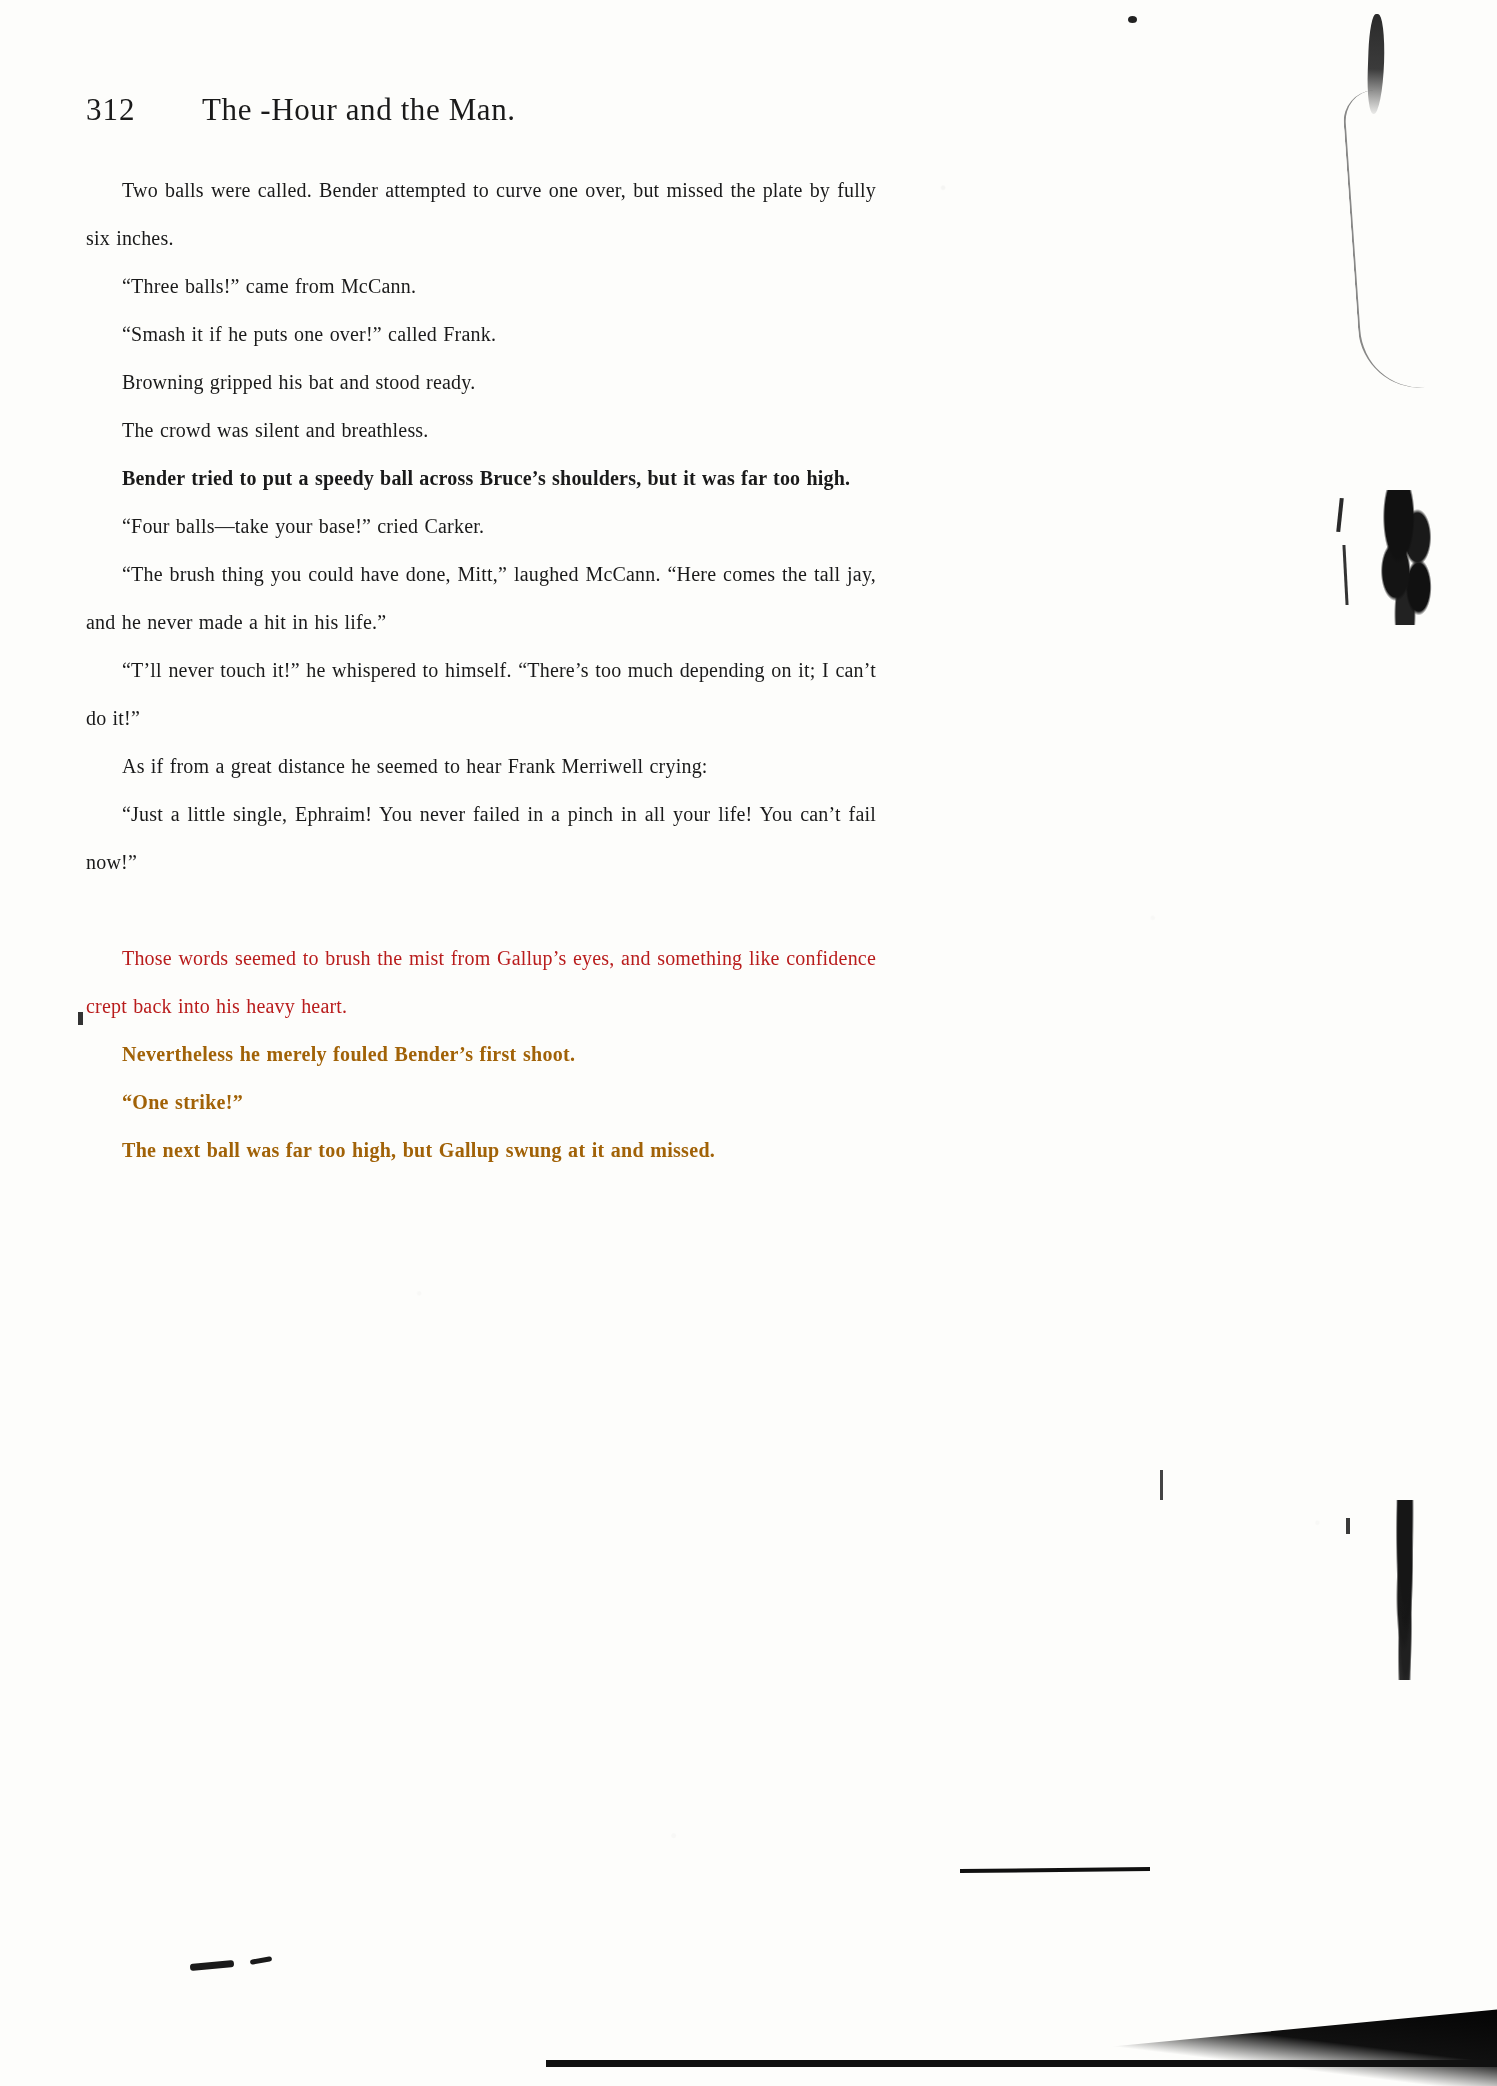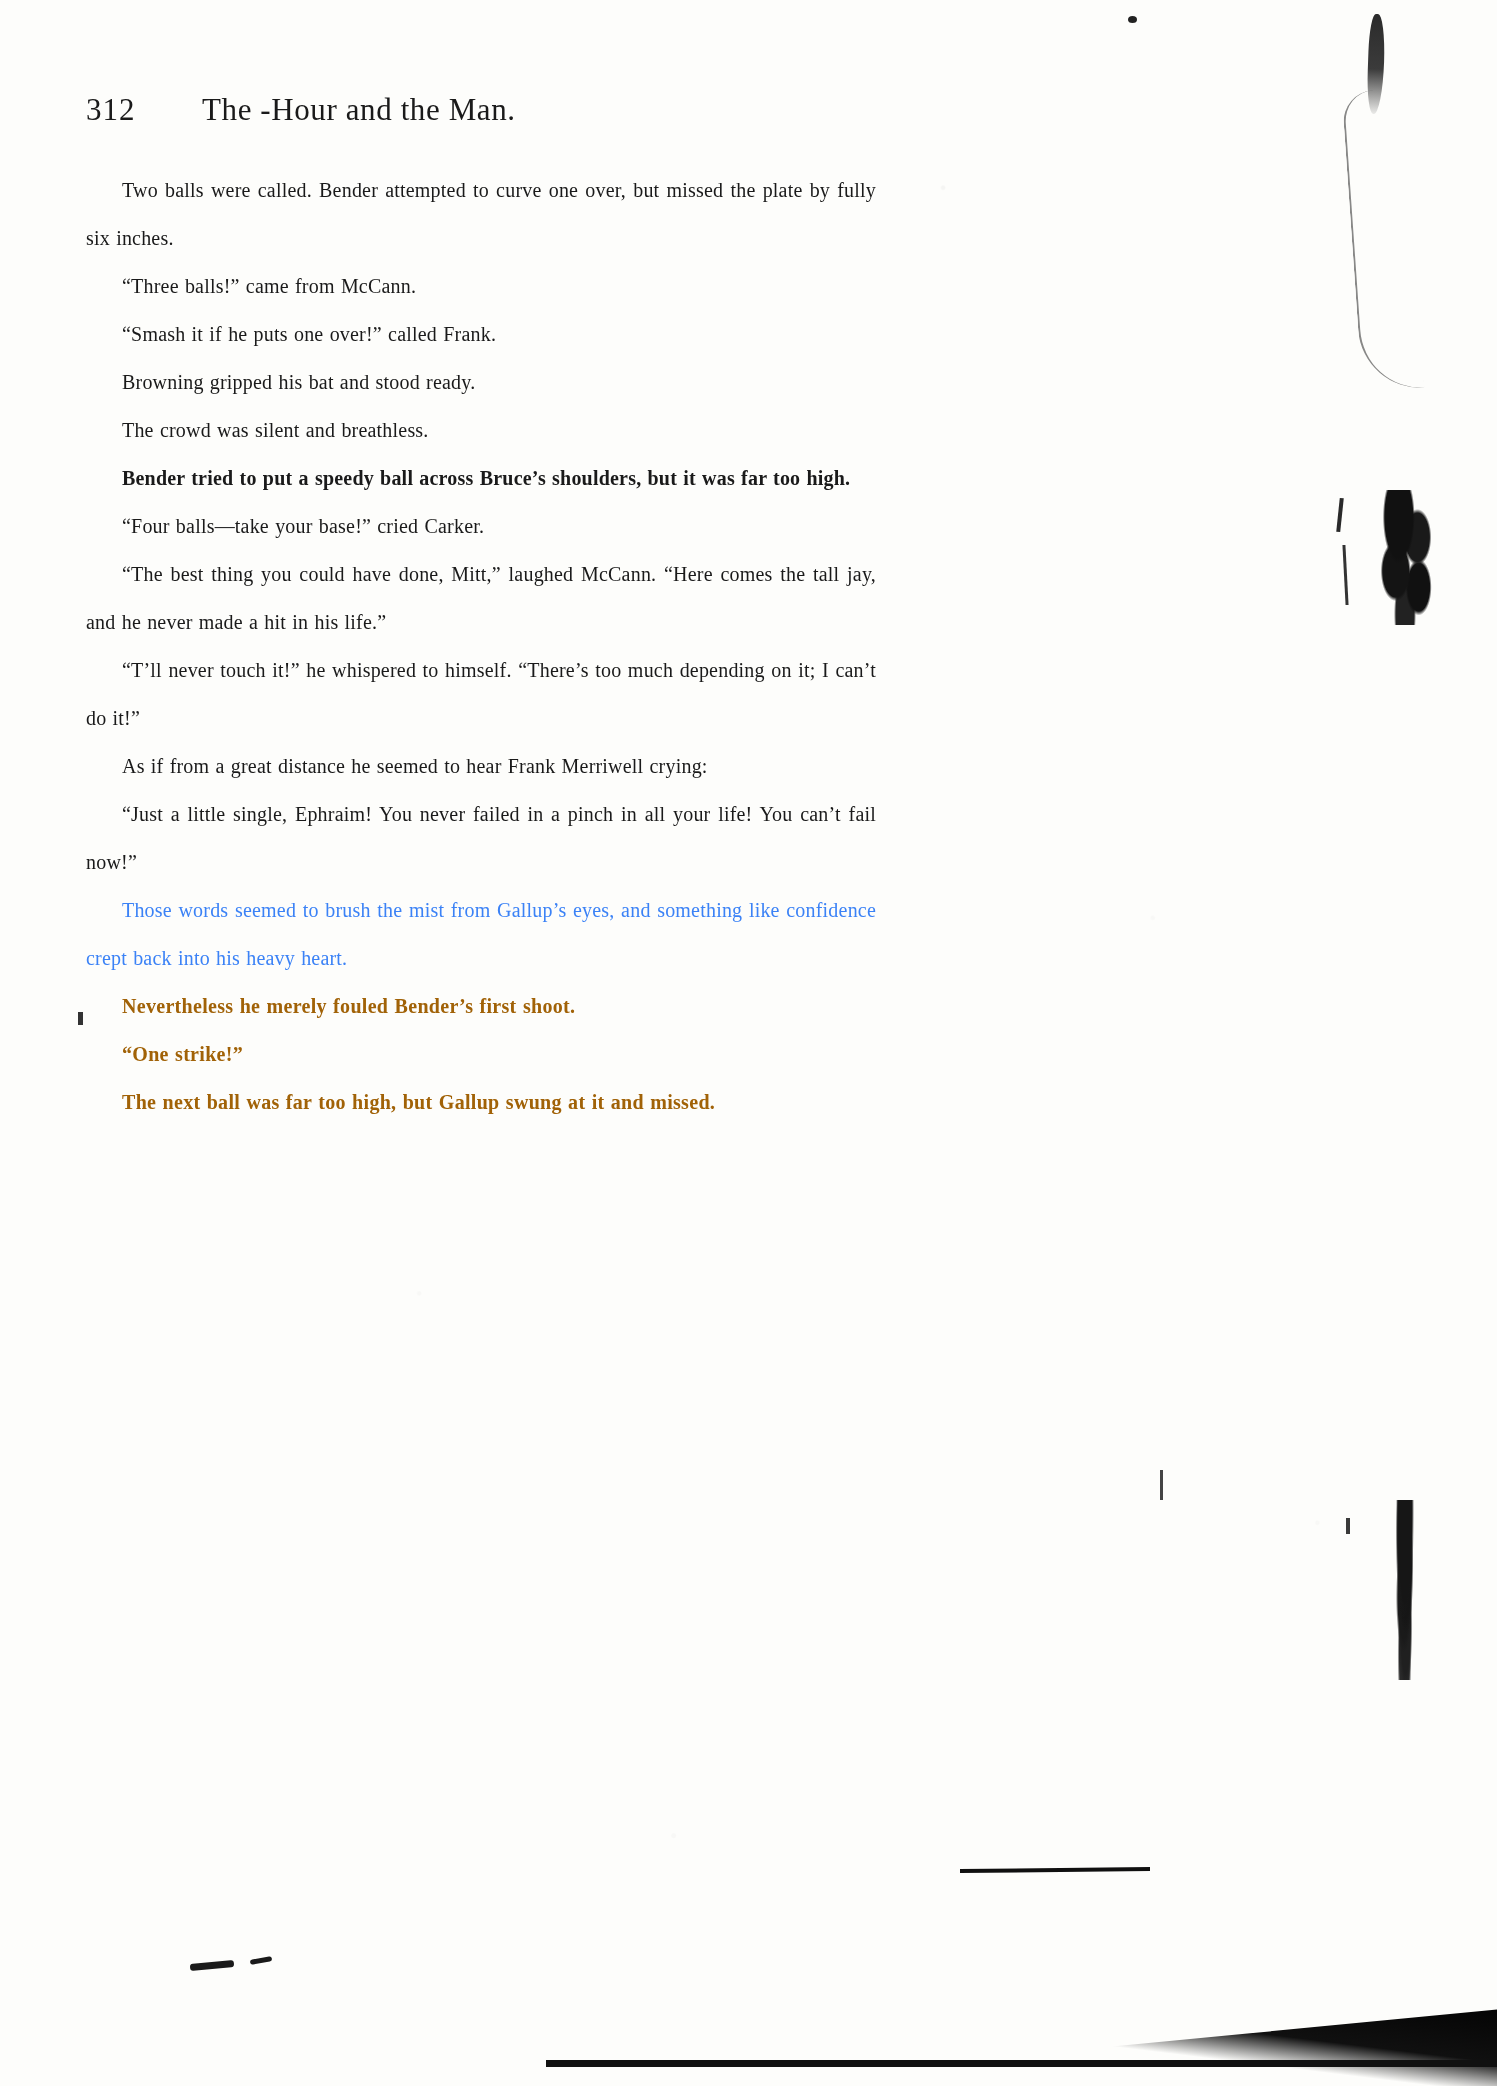--- a/index.html
+++ b/index.html
@@ -70,21 +70,21 @@
     margin: 0 0 0 0;
     letter-spacing: 0.2px;
     word-spacing: 1px;
   }
   .para.nojust { text-align: left; }
   .para.heavy { font-weight: bold; letter-spacing: 0.3px; }
   .para.semi { font-weight: 600; }
 
   
   .ink-dark { color: #a16207; }
-  .ink-med  { color: #3b82f6; }
+  .ink-med  { color: #b91c1c; margin-top: 48px; }
 
   
   .artifact {
     position: absolute;
     pointer-events: none;
   }
   #artifact-top-streak {
     left: 1368px;
     top: 14px;
     width: 16px;
@@ -230,21 +230,21 @@
       <div id="running-head">The -Hour and the Man.</div>
     </div>
 
     <p class="para">Two balls were called.   Bender attempted to curve one over, but missed the plate by fully six inches.</p>
     <p class="para nojust">“Three balls!” came from McCann.</p>
     <p class="para nojust">“Smash it if he puts one over!” called Frank.</p>
     <p class="para nojust">Browning gripped his bat and stood ready.</p>
     <p class="para nojust">The crowd was silent and breathless.</p>
     <p class="para semi">Bender tried to put a speedy ball across Bruce’s shoulders, but it was far too high.</p>
     <p class="para nojust">“Four balls—take your base!” cried Carker.</p>
-    <p class="para">“The best thing you could have done, Mitt,” laughed McCann.   “Here comes the tall jay, and he never made a hit in his life.”</p>
+    <p class="para">“The brush thing you could have done, Mitt,” laughed McCann.   “Here comes the tall jay, and he never made a hit in his life.”</p>
     <p class="para">“T’ll never touch it!” he whispered to himself. “There’s too much depending on it; I can’t do it!”</p>
     <p class="para">As if from a great distance he seemed to hear Frank Merriwell crying:</p>
     <p class="para">“Just a little single, Ephraim!   You never failed in a pinch in all your life!   You can’t fail now!”</p>
     <p class="para ink-med">Those words seemed to brush the mist from Gallup’s eyes, and something like confidence crept back into his heavy heart.</p>
     <p class="para nojust heavy ink-dark">Nevertheless he merely fouled Bender’s first shoot.</p>
     <p class="para nojust heavy ink-dark">“One strike!”</p>
     <p class="para heavy ink-dark">The next ball was far too high, but Gallup swung at it and missed.</p>
 
   </div>
 

